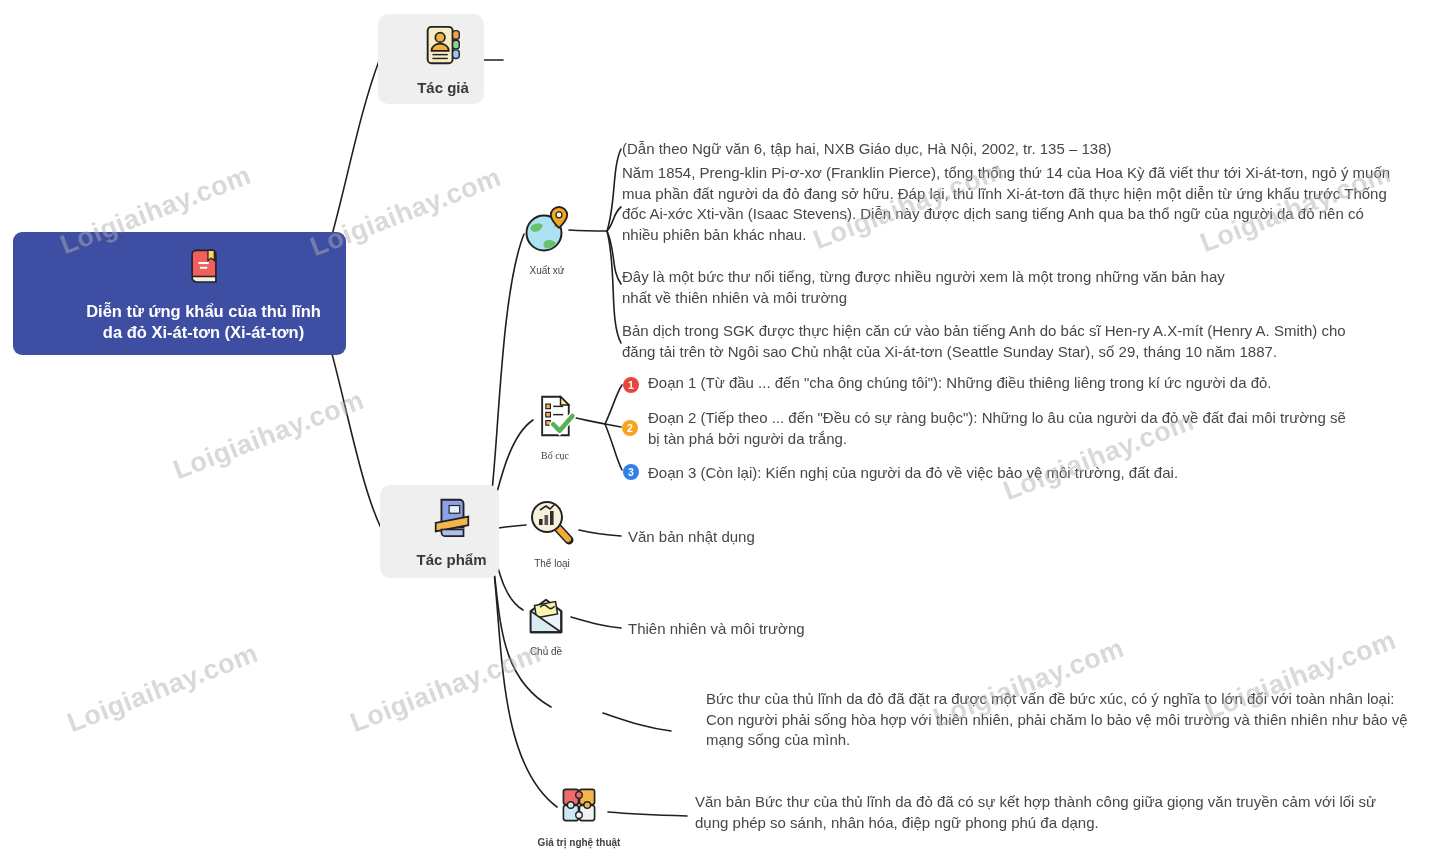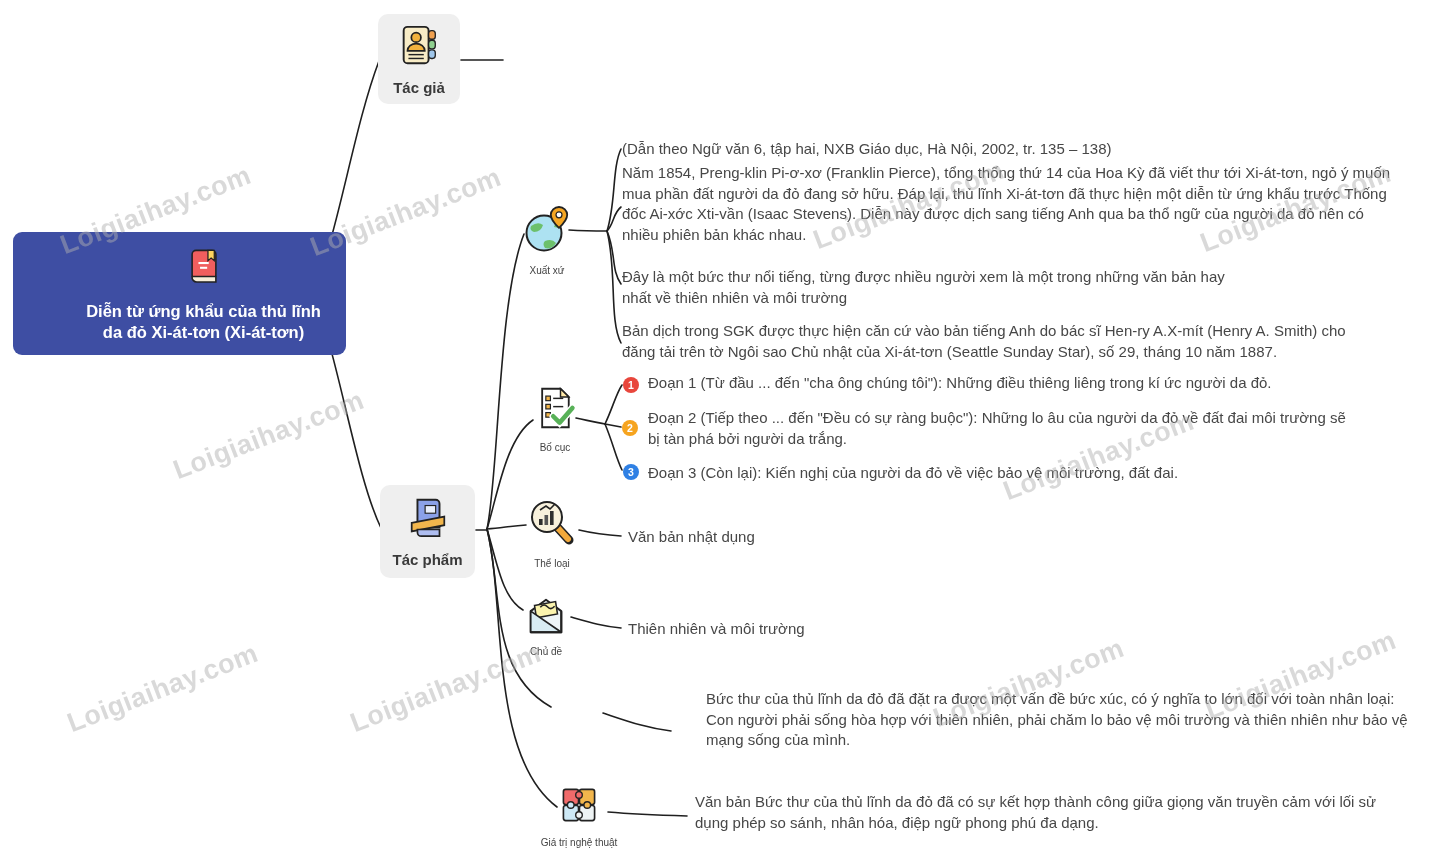--- a/index.html
+++ b/index.html
@@ -5,21 +5,21 @@
   html,body{margin:0;padding:0;background:#fff;}
   .canvas{
     position:relative;width:1431px;height:866px;background:#ffffff;overflow:hidden;
     font-family:"Liberation Sans","DejaVu Sans",sans-serif;color:#424242;
   }
   svg.links{position:absolute;left:0;top:0;z-index:1;}
   .layer{position:absolute;left:0;top:0;width:100%;height:100%;z-index:2;}
   
   .boxnode{
     position:absolute;background:#efefef;border-radius:10px;text-align:center;
-    display:flex;flex-direction:column;align-items:center;justify-content:center;gap:6px;
+    display:flex;flex-direction:column;align-items:center;justify-content:center;gap:6px;padding-left:24px;
   }
   .boxnode .nlabel{font-weight:bold;font-size:15px;color:#3a3a3a;}
   .rootnode{
     position:absolute;left:13px;top:232px;width:285px;height:123px;border-radius:9px;
     display:flex;flex-direction:column;align-items:center;justify-content:center;gap:7px;
     color:#fff;text-align:center;
   }
   .rootnode .rtitle{font-weight:bold;font-size:16.5px;line-height:21px;padding:0 14px;}
   .topic{position:absolute;text-align:center;}
   .topic .ticon{display:block;margin:0 auto;}
@@ -126,21 +126,21 @@
         </svg>
       </span>
       <span class="tlabel">Xuất xứ</span>
     </div>
 
     <div class="txt" style="left:622px;top:139px;width:770px;">(Dẫn theo Ngữ văn 6, tập hai, NXB Giáo dục, Hà Nội, 2002, tr. 135 – 138)</div>
     <div class="txt" style="left:622px;top:163px;width:780px;">Năm 1854, Preng-klin Pi-ơ-xơ (Franklin Pierce), tổng thống thứ 14 của Hoa Kỳ đã viết thư tới Xi-át-tơn, ngỏ ý muốn mua phần đất người da đỏ đang sở hữu. Đáp lại, thủ lĩnh Xi-át-tơn đã thực hiện một diễn từ ứng khẩu trước Thống đốc Ai-xớc Xti-vần (Isaac Stevens). Diễn này được dịch sang tiếng Anh qua ba thổ ngữ của người da đỏ nên có nhiều phiên bản khác nhau.</div>
     <div class="txt" style="left:622px;top:267px;width:630px;">Đây là một bức thư nổi tiếng, từng được nhiều người xem là một trong những văn bản hay nhất về thiên nhiên và môi trường</div>
     <div class="txt" style="left:622px;top:321px;width:748px;">Bản dịch trong SGK được thực hiện căn cứ vào bản tiếng Anh do bác sĩ Hen-ry A.X-mít (Henry A. Smith) cho đăng tải trên tờ Ngôi sao Chủ nhật của Xi-át-tơn (Seattle Sunday Star), số 29, tháng 10 năm 1887.</div>
 
-    <div class="topic" style="left:510px;top:384px;width:90px;">
+    <div class="topic" style="left:510px;top:392px;width:90px;font-family:Liberation Serif, serif;">
       <span class="ticon">
         <svg width="44" height="48" viewBox="0 0 48 48">
           <path d="M10 3 h20 l9 9 v33 H10 z" fill="#fff" stroke="#222" stroke-width="2"></path>
           <path d="M30 3 l9 9 h-9 z" fill="#ffe9a8" stroke="#222" stroke-width="1.6"></path>
           <rect x="14" y="11" width="5" height="5" fill="#f2b64c" stroke="#222" stroke-width="1.3"></rect>
           <line x1="22" y1="13.5" x2="33" y2="13.5" stroke="#222" stroke-width="1.6"></line>
           <rect x="14" y="20" width="5" height="5" fill="#f2b64c" stroke="#222" stroke-width="1.3"></rect>
           <line x1="22" y1="22.5" x2="33" y2="22.5" stroke="#222" stroke-width="1.6"></line>
           <rect x="14" y="29" width="5" height="5" fill="#f2b64c" stroke="#222" stroke-width="1.3"></rect>
           <path d="M22 33 l7 7 l14 -16" stroke="#fff" stroke-width="8" fill="none" stroke-linecap="round"></path>
@@ -184,21 +184,21 @@
           <path d="M8 20 L40 42 H8 Z" fill="#d9ecf3" stroke="#222" stroke-width="1.8" stroke-linejoin="round"></path>
           <path d="M40 20 V42 H8" fill="none" stroke="#222" stroke-width="2" stroke-linejoin="round"></path>
         </svg>
       </span>
       <span class="tlabel">Chủ đề</span>
     </div>
     <div class="txt" style="left:628px;top:619px;width:320px;">Thiên nhiên và môi trường</div>
 
     <div class="txt" style="left:706px;top:689px;width:712px;">Bức thư của thủ lĩnh da đỏ đã đặt ra được một vấn đề bức xúc, có ý nghĩa to lớn đối với toàn nhân loại: Con người phải sống hòa hợp với thiên nhiên, phải chăm lo bảo vệ môi trường và thiên nhiên như bảo vệ mạng sống của mình.</div>
 
-    <div class="topic" style="left:518px;top:783px;width:122px;">
+    <div class="topic" style="left:518px;top:783px;width:122px;font-weight:bold;">
       <span class="ticon">
         <svg width="44" height="44" viewBox="0 0 48 48">
           <rect x="7" y="7" width="16.5" height="16.5" rx="2.5" fill="#f06a6a" stroke="#222" stroke-width="1.8"></rect>
           <rect x="24.5" y="7" width="16.5" height="16.5" rx="2.5" fill="#f2b64c" stroke="#222" stroke-width="1.8"></rect>
           <rect x="7" y="24.5" width="16.5" height="16.5" rx="2.5" fill="#cde9f6" stroke="#222" stroke-width="1.8"></rect>
           <rect x="24.5" y="24.5" width="16.5" height="16.5" rx="2.5" fill="#eef3f4" stroke="#222" stroke-width="1.8"></rect>
           <circle cx="24" cy="13" r="3.6" fill="#f06a6a" stroke="#222" stroke-width="1.5"></circle>
           <circle cx="33" cy="24" r="3.6" fill="#f2b64c" stroke="#222" stroke-width="1.5"></circle>
           <circle cx="24" cy="35" r="3.6" fill="#eef3f4" stroke="#222" stroke-width="1.5"></circle>
           <circle cx="15" cy="24" r="3.6" fill="#cde9f6" stroke="#222" stroke-width="1.5"></circle>

